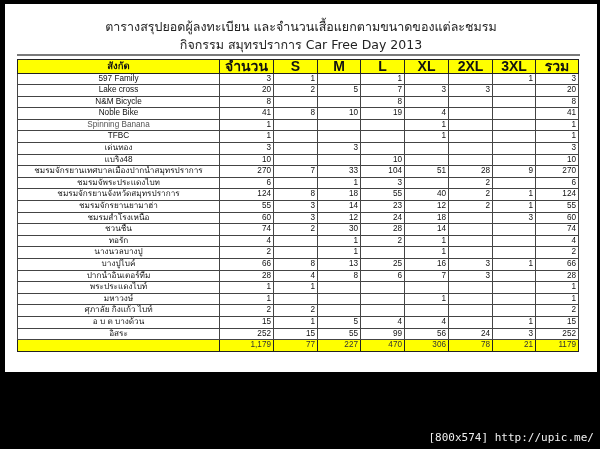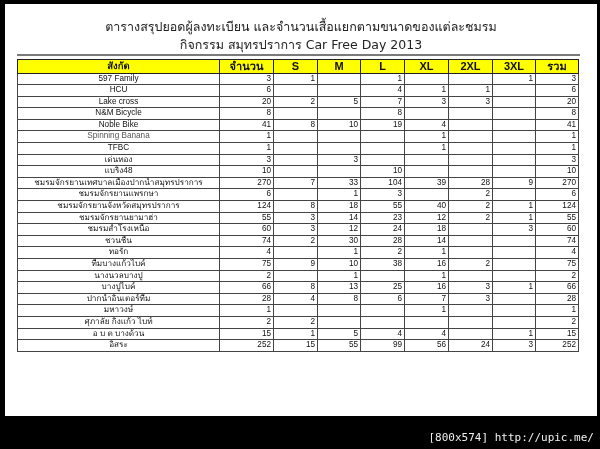--- a/index.html
+++ b/index.html
@@ -1,21 +1,21 @@
 <!DOCTYPE html>
 <html><head>
   <meta charset="utf-8">
   <style>
     html, body { margin: 0; padding: 0; }
     body {
       width: 600px; height: 449px; background: #000; position: relative; overflow: hidden;
       font-family: "DejaVu Sans", sans-serif;
     }
     .page {
-      position: absolute; left: 5px; top: 4px; width: 592px; height: 412px;
+      position: absolute; left: 5px; top: 4px; width: 592px; height: 368px;
       background: #fff;
     }
     .title {
       position: absolute; left: 0; width: 592px; text-align: center;
       font-family: "DejaVu Sans", sans-serif; color: #222; white-space: nowrap;
     }
     .t1 { top: 13px; font-size: 12.5px; }
     .t2 { top: 31px; font-size: 12.5px; }
     .rule {
       position: absolute; left: 12px; top: 50px; width: 563px; height: 2px; background: #7a7a7a;
@@ -24,21 +24,21 @@
       position: absolute; left: 12px; top: 55px;
       border-collapse: collapse; table-layout: fixed;
       font-family: "Liberation Sans", sans-serif; font-size: 8.2px; color: #111;
     }
     table.grid td, table.grid th {
       border: 1px solid #444; padding: 0 2px; height: 10.6px; line-height: 10.6px;
       white-space: nowrap; overflow: hidden;
     }
     table.grid th {
       background: #ffff00; font-weight: bold; text-align: center; height: 12.5px; line-height: 12.5px;
-      border: 1px solid #222; font-size: 11px;
+      border: 1px solid #222; font-size: 14px;
     }
     table.grid th.name-h { font-size: 9.5px; }
     table.grid td.num { text-align: right; }
     table.grid td.name { text-align: center; }
     table.grid td.name.grey { color: #555; }
     table.grid tr.total td { background: #ffff00; border-color: #222; color: #333; }
     .watermark {
       position: absolute; right: 6px; top: 431px; color: #f0f0f0;
       font-family: "DejaVu Sans Mono", monospace; font-size: 11px; white-space: nowrap;
     }
@@ -82,31 +82,20 @@
           <td class="num">3</td>
           <td class="num">1</td>
           <td class="num"></td>
           <td class="num">1</td>
           <td class="num"></td>
           <td class="num"></td>
           <td class="num">1</td>
           <td class="num">3</td>
         </tr>
         <tr>
-          <td class="name">HCU</td>
-          <td class="num">6</td>
-          <td class="num"></td>
-          <td class="num"></td>
-          <td class="num">4</td>
-          <td class="num">1</td>
-          <td class="num">1</td>
-          <td class="num"></td>
-          <td class="num">6</td>
-        </tr>
-        <tr>
           <td class="name">Lake cross</td>
           <td class="num">20</td>
           <td class="num">2</td>
           <td class="num">5</td>
           <td class="num">7</td>
           <td class="num">3</td>
           <td class="num">3</td>
           <td class="num"></td>
           <td class="num">20</td>
         </tr>
@@ -175,27 +164,27 @@
           <td class="num"></td>
           <td class="num"></td>
           <td class="num">10</td>
         </tr>
         <tr>
           <td class="name">ชมรมจักรยานเทศบาลเมืองปากน้ำสมุทรปราการ</td>
           <td class="num">270</td>
           <td class="num">7</td>
           <td class="num">33</td>
           <td class="num">104</td>
-          <td class="num">39</td>
+          <td class="num">51</td>
           <td class="num">28</td>
           <td class="num">9</td>
           <td class="num">270</td>
         </tr>
         <tr>
-          <td class="name">ชมรมจักรยานแพรกษา</td>
+          <td class="name">ชมรมจัพระประแดงไบท</td>
           <td class="num">6</td>
           <td class="num"></td>
           <td class="num">1</td>
           <td class="num">3</td>
           <td class="num"></td>
           <td class="num">2</td>
           <td class="num"></td>
           <td class="num">6</td>
         </tr>
         <tr>
@@ -247,31 +236,20 @@
           <td class="num">4</td>
           <td class="num"></td>
           <td class="num">1</td>
           <td class="num">2</td>
           <td class="num">1</td>
           <td class="num"></td>
           <td class="num"></td>
           <td class="num">4</td>
         </tr>
         <tr>
-          <td class="name">ทีมบางแก้วไบค์</td>
-          <td class="num">75</td>
-          <td class="num">9</td>
-          <td class="num">10</td>
-          <td class="num">38</td>
-          <td class="num">16</td>
-          <td class="num">2</td>
-          <td class="num"></td>
-          <td class="num">75</td>
-        </tr>
-        <tr>
           <td class="name">นางนวลบางปู</td>
           <td class="num">2</td>
           <td class="num"></td>
           <td class="num">1</td>
           <td class="num"></td>
           <td class="num">1</td>
           <td class="num"></td>
           <td class="num"></td>
           <td class="num">2</td>
         </tr>
@@ -289,20 +267,31 @@
         <tr>
           <td class="name">ปากน้ำอินเตอร์ทีม</td>
           <td class="num">28</td>
           <td class="num">4</td>
           <td class="num">8</td>
           <td class="num">6</td>
           <td class="num">7</td>
           <td class="num">3</td>
           <td class="num"></td>
           <td class="num">28</td>
+        </tr>
+        <tr>
+          <td class="name">พระประแดงไบท์</td>
+          <td class="num">1</td>
+          <td class="num">1</td>
+          <td class="num"></td>
+          <td class="num"></td>
+          <td class="num"></td>
+          <td class="num"></td>
+          <td class="num"></td>
+          <td class="num">1</td>
         </tr>
         <tr>
           <td class="name">มหาวงษ์</td>
           <td class="num">1</td>
           <td class="num"></td>
           <td class="num"></td>
           <td class="num"></td>
           <td class="num">1</td>
           <td class="num"></td>
           <td class="num"></td>
@@ -334,17 +323,28 @@
           <td class="name">อิสระ</td>
           <td class="num">252</td>
           <td class="num">15</td>
           <td class="num">55</td>
           <td class="num">99</td>
           <td class="num">56</td>
           <td class="num">24</td>
           <td class="num">3</td>
           <td class="num">252</td>
         </tr>
+        <tr class="total">
+          <td class="name"></td>
+          <td class="num">1,179</td>
+          <td class="num">77</td>
+          <td class="num">227</td>
+          <td class="num">470</td>
+          <td class="num">306</td>
+          <td class="num">78</td>
+          <td class="num">21</td>
+          <td class="num">1179</td>
+        </tr>
       </tbody>
   </table>
 </div>
 
 <div class="watermark">[800x574] http://upic.me/</div>
 
 </body></html>

